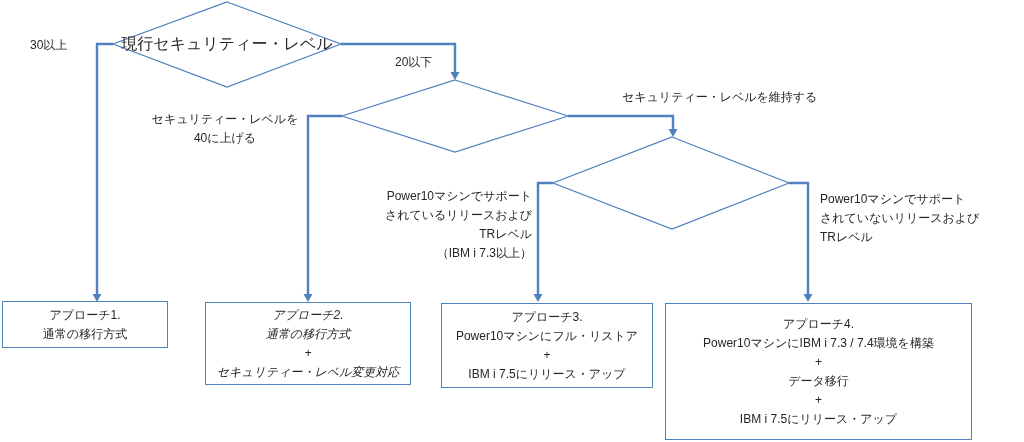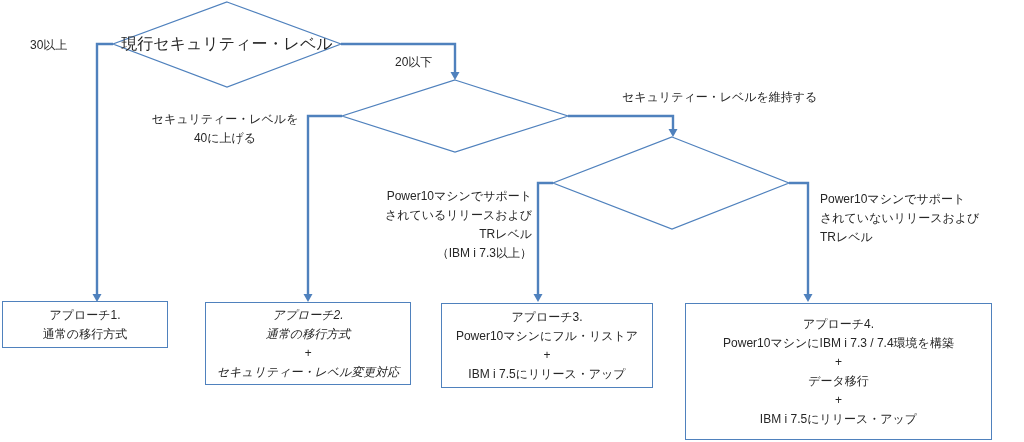--- a/index.html
+++ b/index.html
@@ -81,20 +81,20 @@
   <div class="box" style="left:2px;top:301px;width:166px;height:47px;">アプローチ1.
 通常の移行方式</div>
   <div class="box" style="left:205px;top:302px;width:206px;height:83px;font-style:italic;">アプローチ2.
 通常の移行方式
 +
 セキュリティー・レベル変更対応</div>
   <div class="box" style="left:433px;top:303px;width:212px;height:85px;margin-left:8px;">アプローチ3.
 Power10マシンにフル・リストア
 +
 IBM i 7.5にリリース・アップ</div>
-  <div class="box" style="left:665px;top:303px;width:307px;height:137px;margin-left:20px;">アプローチ4.
+  <div class="box" style="left:665px;top:303px;width:307px;height:137px;">アプローチ4.
 Power10マシンにIBM i 7.3 / 7.4環境を構築
 +
 データ移行
 +
 IBM i 7.5にリリース・アップ</div>
 
 </div>
 
 </body></html>

